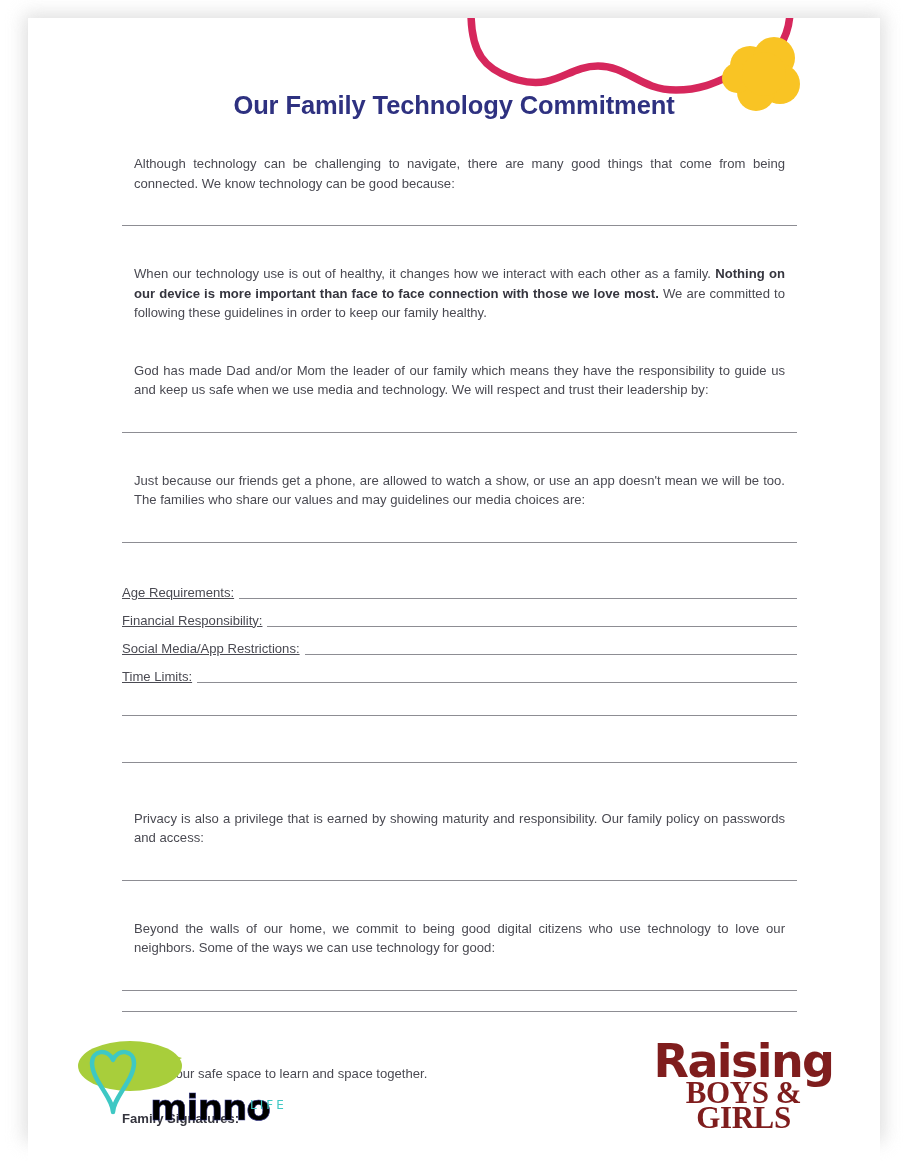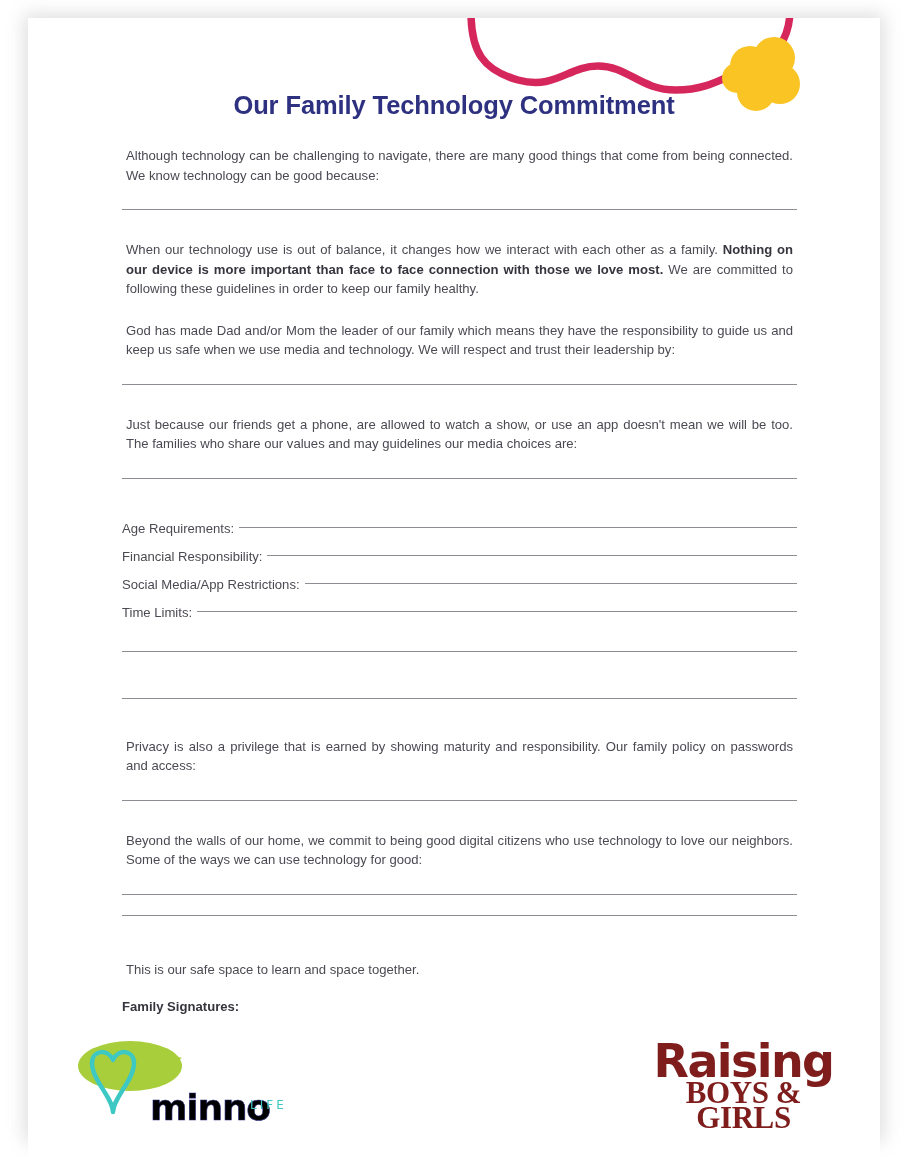--- a/index.html
+++ b/index.html
@@ -61,21 +61,21 @@
 
   
   .content {
     position: absolute;
     left: 94px;
     top: 124px;
     width: 675px;
   }
 
   p.para {
-    margin: 4px;
+    margin: 12px;
     color: #4A4A52;
     font-size: 13.1px;
     line-height: 19.5px;
     text-align: justify;
     text-justify: inter-word;
   }
   p.para b { color: #35353e; font-weight: bold; }
 
   .gap-xs { height: 9px; }
   .gap-s  { height: 14px; }
@@ -85,26 +85,27 @@
   
   .rule {
     height: 0;
     border-top: 1.4px solid #8d8d93;
     width: 100%;
   }
 
   
   .fill-row {
     display: flex;
-    align-items: flex-start;
+    align-items: flex-end;
     width: 100%;
     color: #4A4A52;
     font-size: 13.1px;
     line-height: 19px;
     white-space: nowrap;
+    text-decoration: underline;
   }
   .fill-label { flex: 0 0 auto; }
   .fill-line {
     flex: 1 1 auto;
     border-bottom: 1.3px solid #8d8d93;
     margin-left: 5px;
     position: relative;
     top: -3px;
     height: 11px;
   }
@@ -204,21 +205,21 @@
   <div class="title">Our Family Technology Commitment</div>
 
   <div class="content">
 
     <p class="para">Although technology can be challenging to navigate, there are many good things that come from being connected. We know technology can be good because:</p>
     <div class="gap-m"></div>
     <div class="rule"></div>
 
     <div class="gap-l"></div>
 
-    <p class="para"><span>When our technology use is out of balance, it changes how we interact with each other as a family. </span><b>Nothing on our device is more important than face to face connection with those we love most.</b><span> We are committed to following these guidelines in order to keep our family healthy.</span></p>
+    <p class="para"><span>When our technology use is out of healthy, it changes how we interact with each other as a family. </span><b>Nothing on our device is more important than face to face connection with those we love most.</b><span> We are committed to following these guidelines in order to keep our family healthy.</span></p>
 
     <div class="gap-s"></div>
 
     <p class="para">God has made Dad and/or Mom the leader of our family which means they have the responsibility to guide us and keep us safe when we use media and technology. We will respect and trust their leadership by:</p>
     <div class="gap-m"></div>
     <div class="rule"></div>
 
     <div class="gap-l"></div>
 
     <p class="para">Just because our friends get a phone, are allowed to watch a show, or use an app doesn't mean we will be too. The families who share our values and may guidelines our media choices are:</p>

